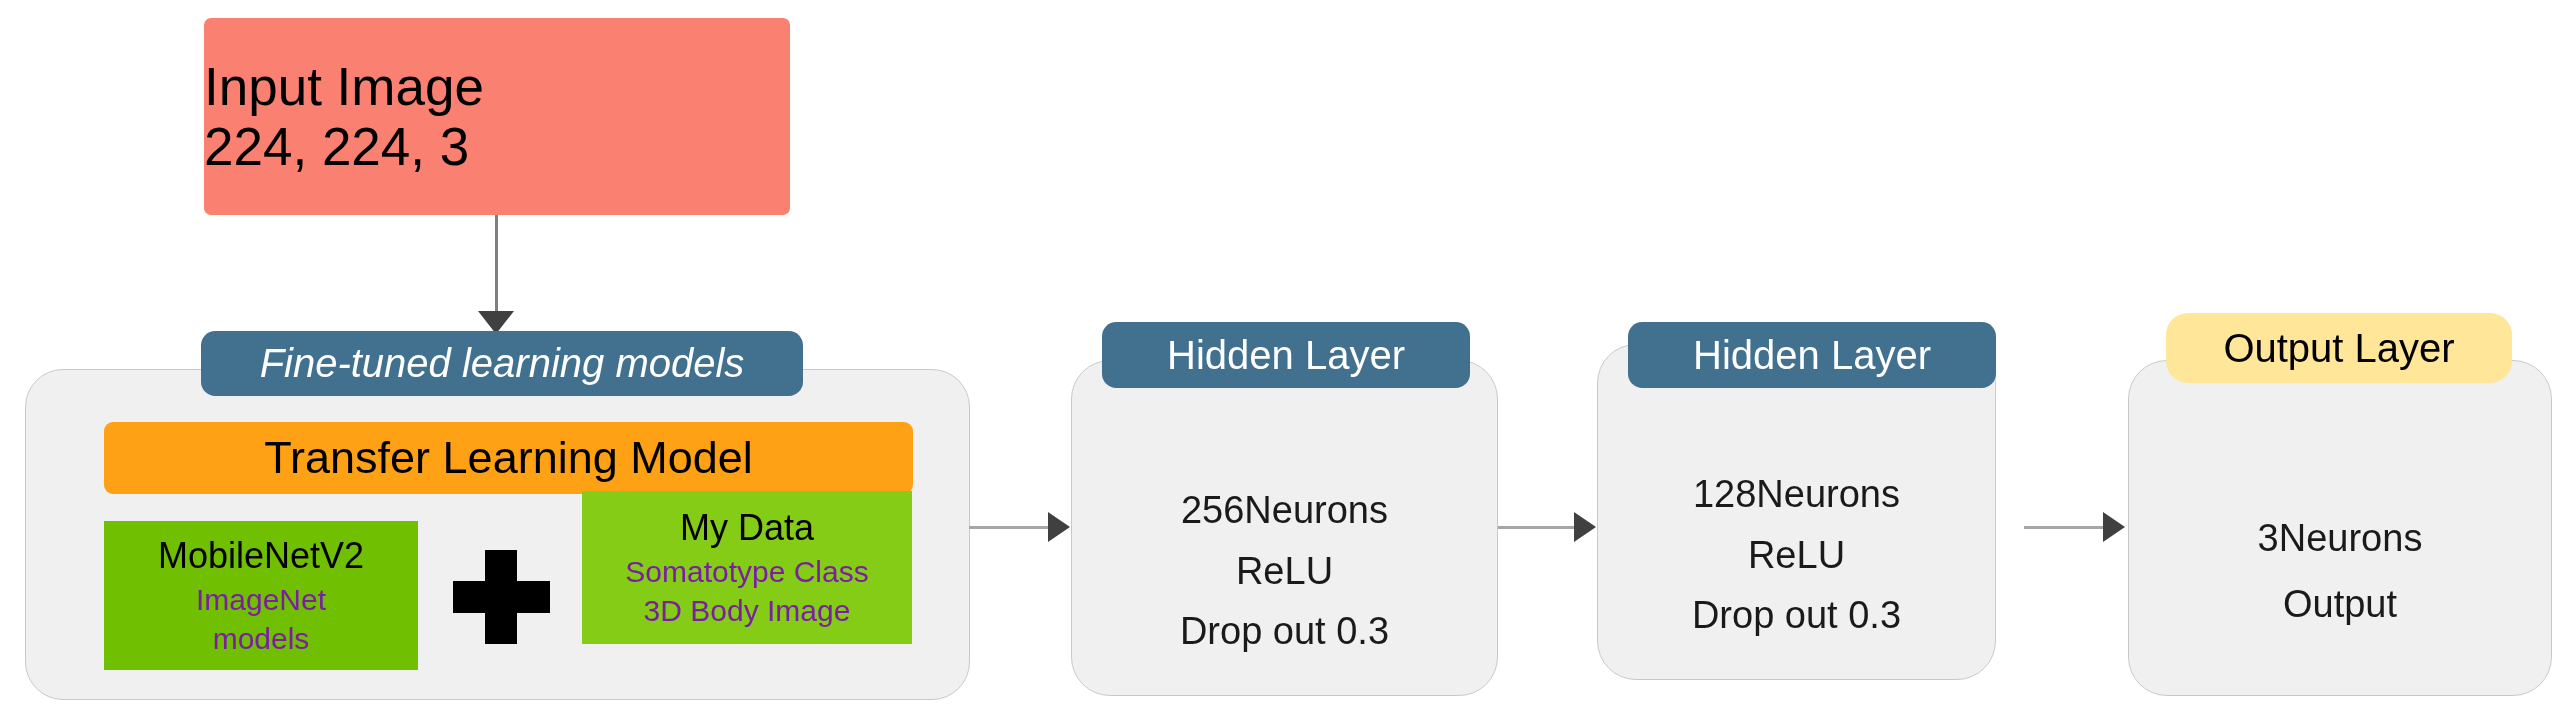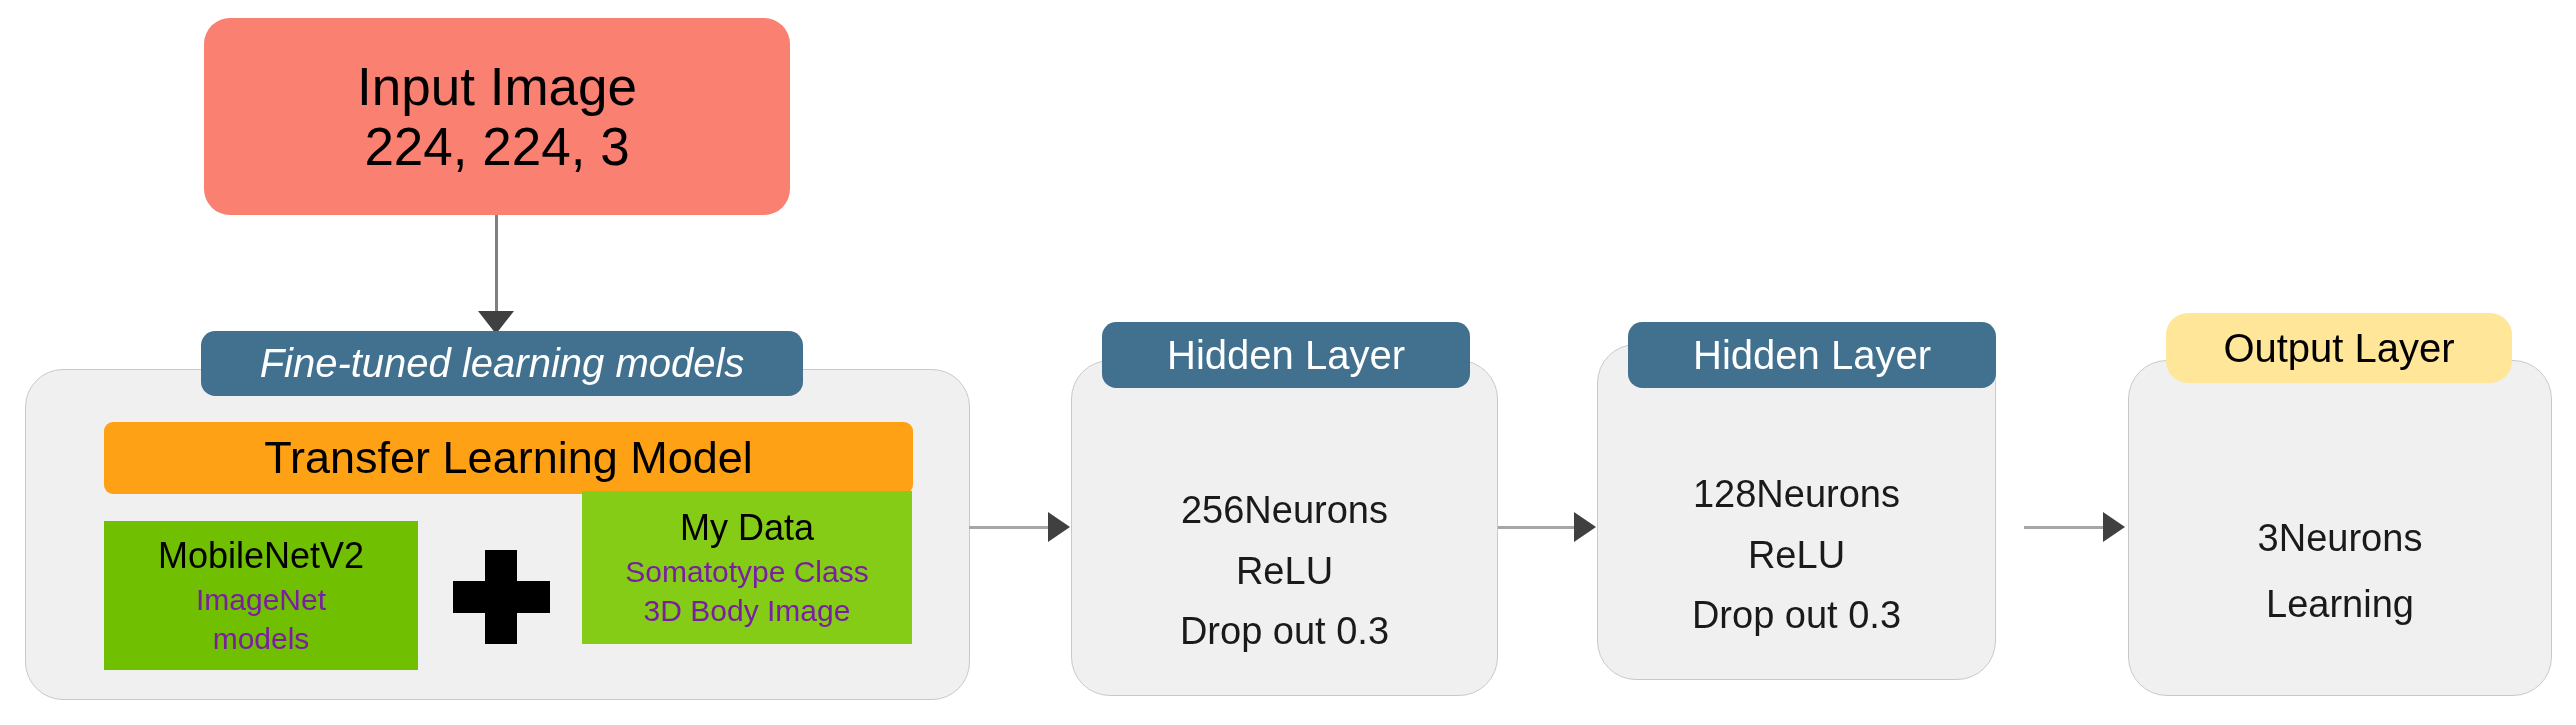--- a/index.html
+++ b/index.html
@@ -19,24 +19,24 @@
   }
 
   
   #input-image-box {
     position: absolute;
     left: 204px;
     top: 18px;
     width: 586px;
     height: 197px;
     background: #FA8072;
-    border-radius: 26px;
+    border-radius: 7px;
     display: flex;
     flex-direction: column;
-    align-items: center;
+    align-items: flex-start;
     justify-content: center;
     color: #000000;
     line-height: 1.12;
   }
   #input-image-box .l1 { font-size: 53px; }
   #input-image-box .l2 { font-size: 53px; }
 
   
   .v-arrow-line {
     position: absolute;
@@ -279,21 +279,21 @@
   <div class="chip-blue" id="hidden2-chip">
     <span>Hidden Layer</span>
   </div>
 
   <div class="h-arrow-line" style="left:2024px; top:526px; width:81px;"></div>
   <div class="h-arrow-head" style="left:2103px; top:512px;"></div>
 
   <div class="panel layer-panel" id="output-panel">
     <div class="layer-body" style="top:120px; height:194px;">
       <div class="layer-line">3Neurons</div>
-      <div class="layer-line">Learning</div>
+      <div class="layer-line">Output</div>
     </div>
   </div>
   <div class="chip-yellow" id="output-chip">
     <span>Output Layer</span>
   </div>
 
 </div>
 
 
 </body></html>

